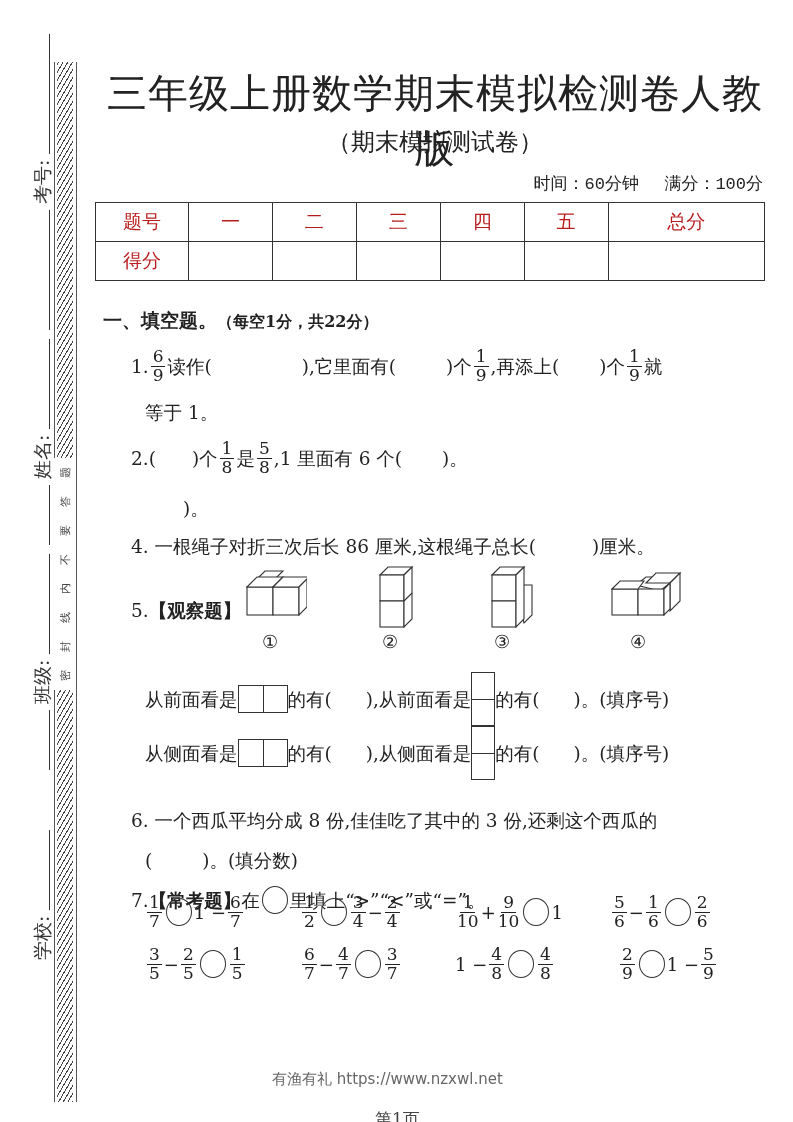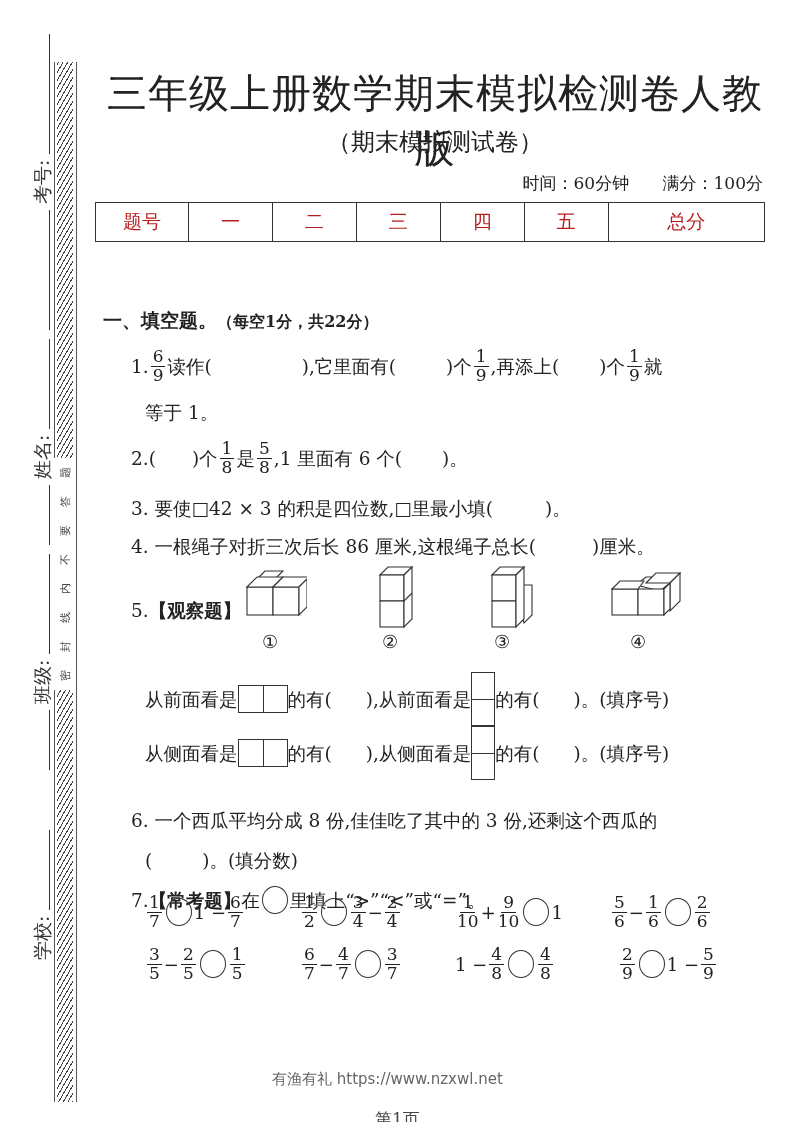--- a/index.html
+++ b/index.html
@@ -12,21 +12,21 @@
   .seal { position:absolute; left:54px; top:458px; width:22px; height:232px; background:#fff;
           display:flex; flex-direction:column-reverse; justify-content:space-around; align-items:center;
           font-size:11px; color:#444; }
   .seal span { transform:rotate(-90deg); display:block; }
   .field { position:absolute; left:10px; transform-origin:left top; transform:rotate(-90deg);
            white-space:nowrap; font-size:19px; color:#333; display:flex; align-items:center; }
   .field .blank { display:inline-block; width:120px; border-bottom:1.2px solid #333; margin-left:6px; height:12px; }
   .title { position:absolute; left:100px; top:66px; width:670px; text-align:center; font-size:40px; letter-spacing:1px; color:#222; }
   .subtitle { position:absolute; left:100px; top:126px; width:670px; text-align:center; font-size:24px; color:#222; }
   .meta { position:absolute; right:30px; top:172px; font-size:17px; color:#222; }
-  .meta span { margin-left:28px; }
+  .meta span { margin-left:20px;font-family:Liberation Mono, monospace; }
   table.score { position:absolute; left:95px; top:202px; width:670px; border-collapse:collapse; }
   table.score td { border:1.3px solid #333; height:36px; text-align:center; font-size:19px; color:#b91c1c; }
   .content { position:absolute; left:103px; top:300px; width:670px; font-size:18.5px; color:#222; }
   .sec-title { font-weight:bold; font-size:19px; position:absolute; top:8px; left:0; }
   .sec-title .note { font-weight:bold; font-size:16px; }
   .q { position:absolute; white-space:nowrap; display:flex; align-items:center; }
   .frac { display:inline-flex; flex-direction:column; align-items:center; vertical-align:middle; margin:0 2px; line-height:1.05; font-size:17px; }
   .frac .n { border-bottom:1.2px solid #222; padding:0 2px; }
   .gap { display:inline-block; }
   .bold { font-weight:bold; }
@@ -91,20 +91,29 @@
   <tbody>
       <tr>
     <td style="width:90px">题号</td>
     <td>一</td>
     <td>二</td>
     <td>三</td>
     <td>四</td>
     <td>五</td>
     <td>总分</td>
   </tr>
+  <tr>
+    <td>得分</td>
+    <td></td>
+    <td></td>
+    <td></td>
+    <td></td>
+    <td></td>
+    <td></td>
+  </tr>
 </tbody>
   </table>
 
 <div class="content">
   <div class="sec-title">
     <span>一、填空题。</span><span class="note">（每空1分，共22分）</span>
   </div>
 
   <div class="q" style="top:48px;left:28px">
     <span>1.</span>
@@ -145,21 +154,20 @@
     <span class="frac">
         <span class="n">5</span>
         <span>8</span>
       </span>
     <span>,1 里面有 6 个(</span>
     <span class="gap" style="width:40px"></span>
     <span>)。</span>
   </div>
 
   <div class="q" style="top:196px;left:28px">
-    <span>3. 要使□42 × 3 的积是四位数,□里最小填(</span>
     <span class="gap" style="width:52px"></span>
     <span>)。</span>
   </div>
 
   <div class="q" style="top:234px;left:28px">
     <span>4. 一根绳子对折三次后长 86 厘米,这根绳子总长(</span>
     <span class="gap" style="width:56px"></span>
     <span>)厘米。</span>
   </div>
 

